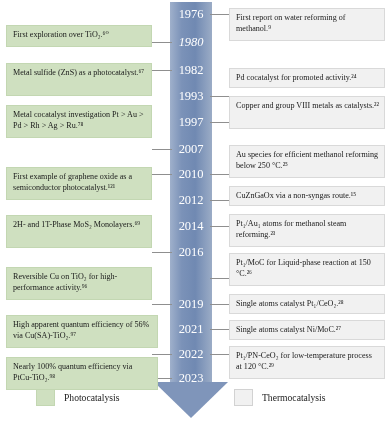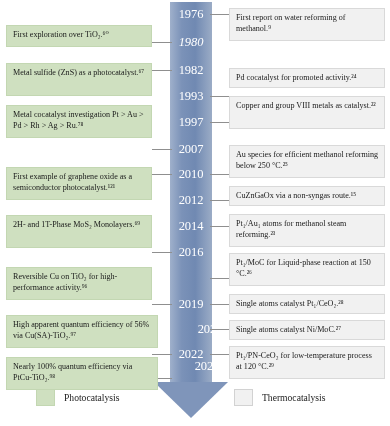--- a/index.html
+++ b/index.html
@@ -112,23 +112,23 @@
   <div class="year" style="top:64px;">1982</div>
   <div class="year" style="top:90px;">1993</div>
   <div class="year" style="top:116px;">1997</div>
   <div class="year" style="top:143px;">2007</div>
   <div class="year" style="top:168px;">2010</div>
   <div class="year" style="top:194px;">2012</div>
   <div class="year" style="top:220px;">2014</div>
   <div class="year" style="top:246px;">2016</div>
   <div class="year" style="top:272px;padding-left:44px;">2017</div>
   <div class="year" style="top:298px;">2019</div>
-  <div class="year" style="top:323px;padding-left:19px;">2021</div>
+  <div class="year" style="top:323px;">2021</div>
   <div class="year" style="top:348px;">2022</div>
-  <div class="year" style="top:360px;margin-left:16px;">2023</div>
+  <div class="year" style="top:372px;">2023</div>
 
   <div class="conn" style="left:152px; top:42px;  width:20px;"></div>
   <div class="conn" style="left:152px; top:70px;  width:20px;"></div>
   <div class="conn" style="left:152px; top:149px; width:20px;"></div>
   <div class="conn" style="left:152px; top:174px; width:20px;"></div>
   <div class="conn" style="left:152px; top:252px; width:20px;"></div>
   <div class="conn" style="left:152px; top:304px; width:20px;"></div>
   <div class="conn" style="left:152px; top:354px; width:20px;"></div>
   <div class="conn" style="left:152px; top:378px; width:20px;"></div>
 
@@ -156,21 +156,21 @@
   <div class="box photo" style="left:6px;  top:267px; width:146px; height:33px;">Reversible Cu on TiO₂ for high-performance activity.⁹⁶</div>
 
   <div class="box photo" style="left:6px;  top:315px; width:152px; height:33px;">High apparent quantum efficiency of 56% via Cu(SA)-TiO₂.⁹⁷</div>
 
   <div class="box photo" style="left:6px;  top:357px; width:152px; height:33px;">Nearly 100% quantum efficiency via PtCu-TiO₂.⁹⁸</div>
 
   <div class="box thermo" style="left:229px; top:8px;   width:156px; height:33px;">First report on water reforming of methanol.⁹</div>
 
   <div class="box thermo" style="left:229px; top:68px;  width:156px; height:20px;">Pd cocatalyst for promoted activity.²⁴</div>
 
-  <div class="box thermo" style="left:229px; top:96px;  width:156px; height:33px;">Copper and group VIII metals as catalyst.²²</div>
+  <div class="box thermo" style="left:229px; top:96px;  width:156px; height:33px;">Copper and group VIII metals as catalysts.²²</div>
 
   <div class="box thermo" style="left:229px; top:145px; width:156px; height:33px;">Au species for efficient methanol reforming below 250 °C.²⁵</div>
 
   <div class="box thermo" style="left:229px; top:186px; width:156px; height:20px;">CuZnGaOx via a non-syngas route.¹⁵</div>
 
   <div class="box thermo" style="left:229px; top:214px; width:156px; height:33px;">Pt₁/Au₁ atoms for methanol steam reforming.²³</div>
 
   <div class="box thermo" style="left:229px; top:253px; width:156px; height:33px;">Pt₁/MoC for Liquid-phase reaction at 150 °C.²⁶</div>
 
   <div class="box thermo" style="left:229px; top:294px; width:156px; height:20px;">Single atoms catalyst Pt₁/CeO₂.²⁸</div>

